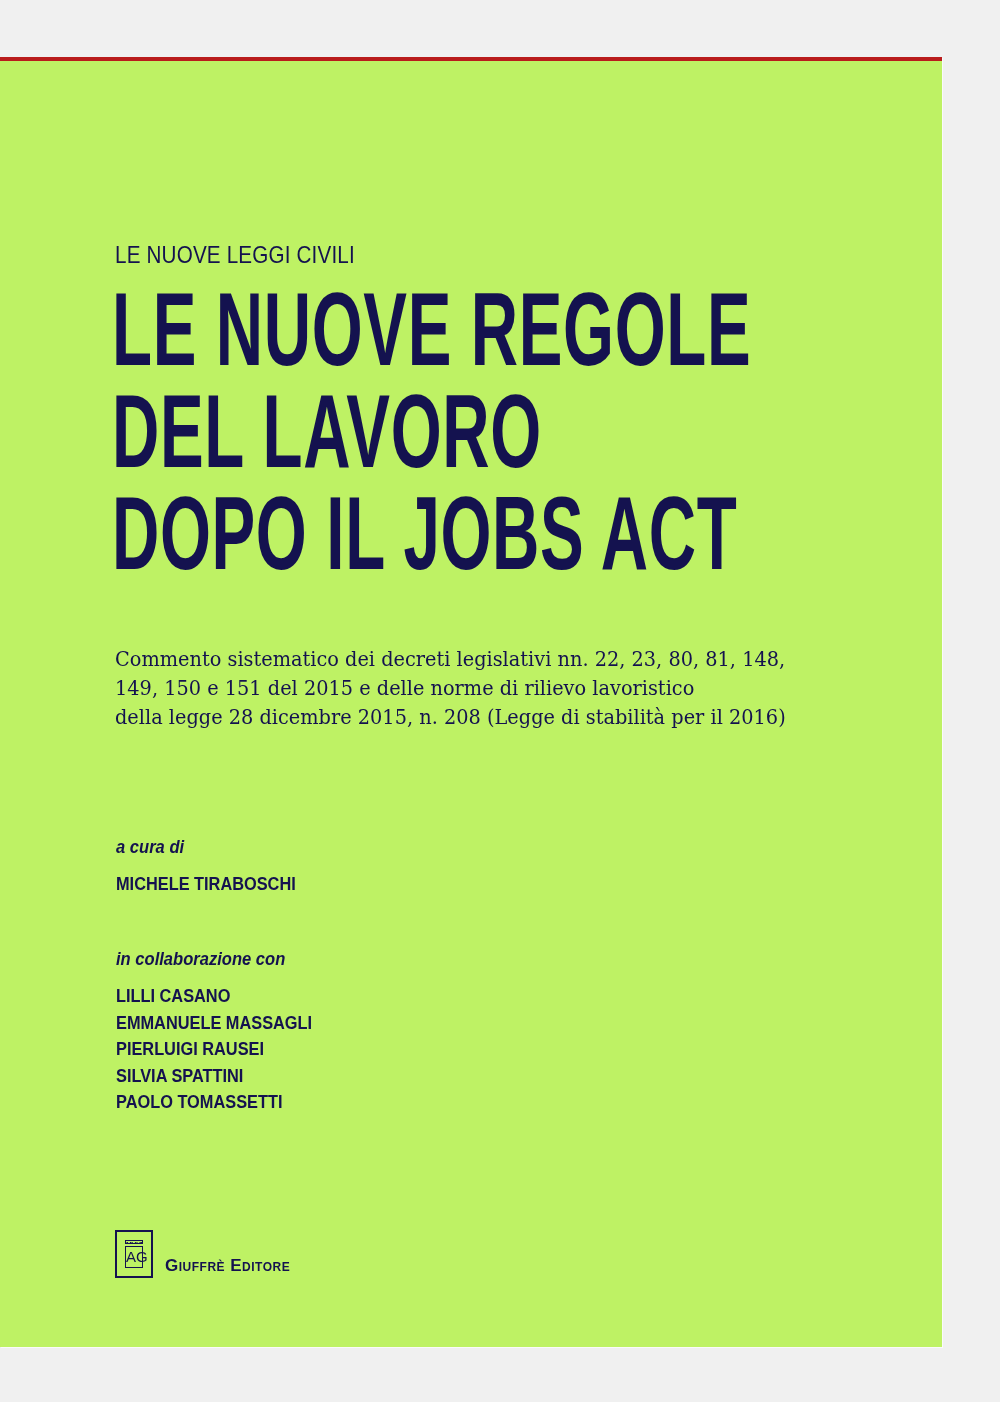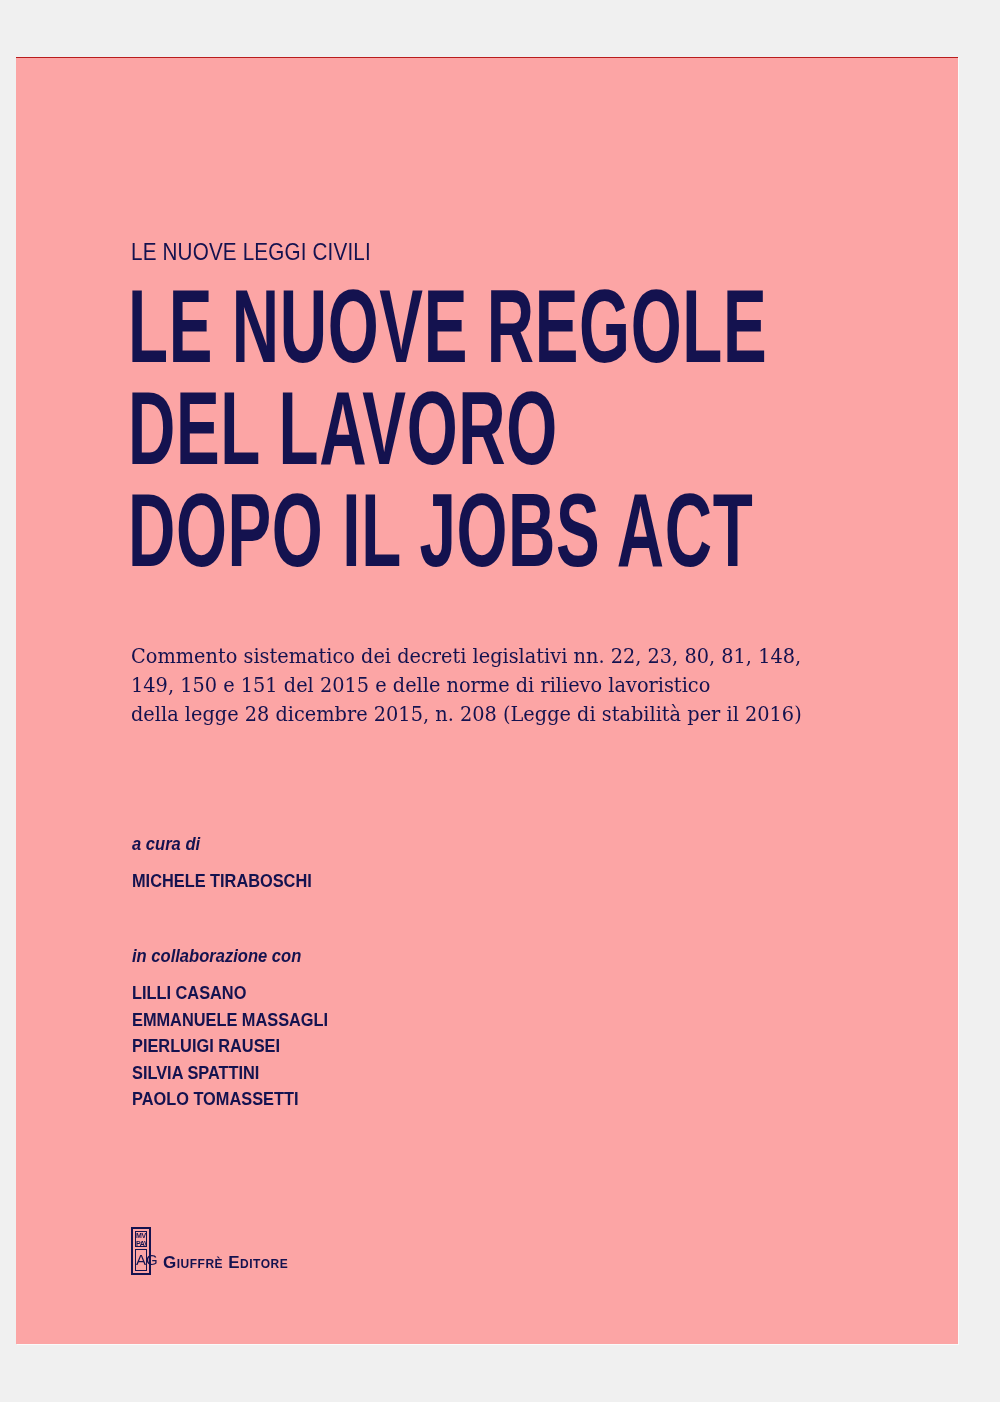--- a/index.html
+++ b/index.html
@@ -7,24 +7,23 @@
       width: 1000px; height: 1402px;
       background: #f0f0f0;
       position: relative;
       overflow: hidden;
       font-family: "Liberation Sans", sans-serif;
     }
     .cover {
       position: absolute;
       left: 0; top: 57px;
       width: 942px; height: 1286px;
-      background: #fca5a5;
-      border-top: 1px solid #b91c1c;
+      background: #bef264;
+      border-top: 4px solid #b91c1c;
       box-shadow: 1px 1px 0 #fafafa;
-      margin-left: 16px;
     }
     .ink { color: #14124f; }
 
     .series {
       position: absolute;
       left: 115px; top: 180px;
       font-family: "Liberation Sans Narrow", "Liberation Sans", sans-serif;
       font-size: 24px;
       letter-spacing: 0.2px;
       transform: scaleX(0.86);
@@ -79,25 +78,25 @@
       white-space: nowrap;
     }
     .names span { display: block; }
 
     .publisher {
       position: absolute;
       left: 115px; top: 1226px;
       display: flex; align-items: flex-end;
     }
     .logo-box {
-      width: 20px; height: 48px;
+      width: 38px; height: 48px;
       border: 2px solid #14124f;
       box-sizing: border-box;
       display: flex; flex-direction: column;
-      padding: 2px;
+      padding: 8px;
     }
     .logo-top {
       flex: 1;
       border: 1px solid #14124f;
       font-size: 7px; line-height: 8px;
       font-weight: 700;
       text-align: center;
       color: #14124f;
       overflow: hidden;
       letter-spacing: -0.3px;

